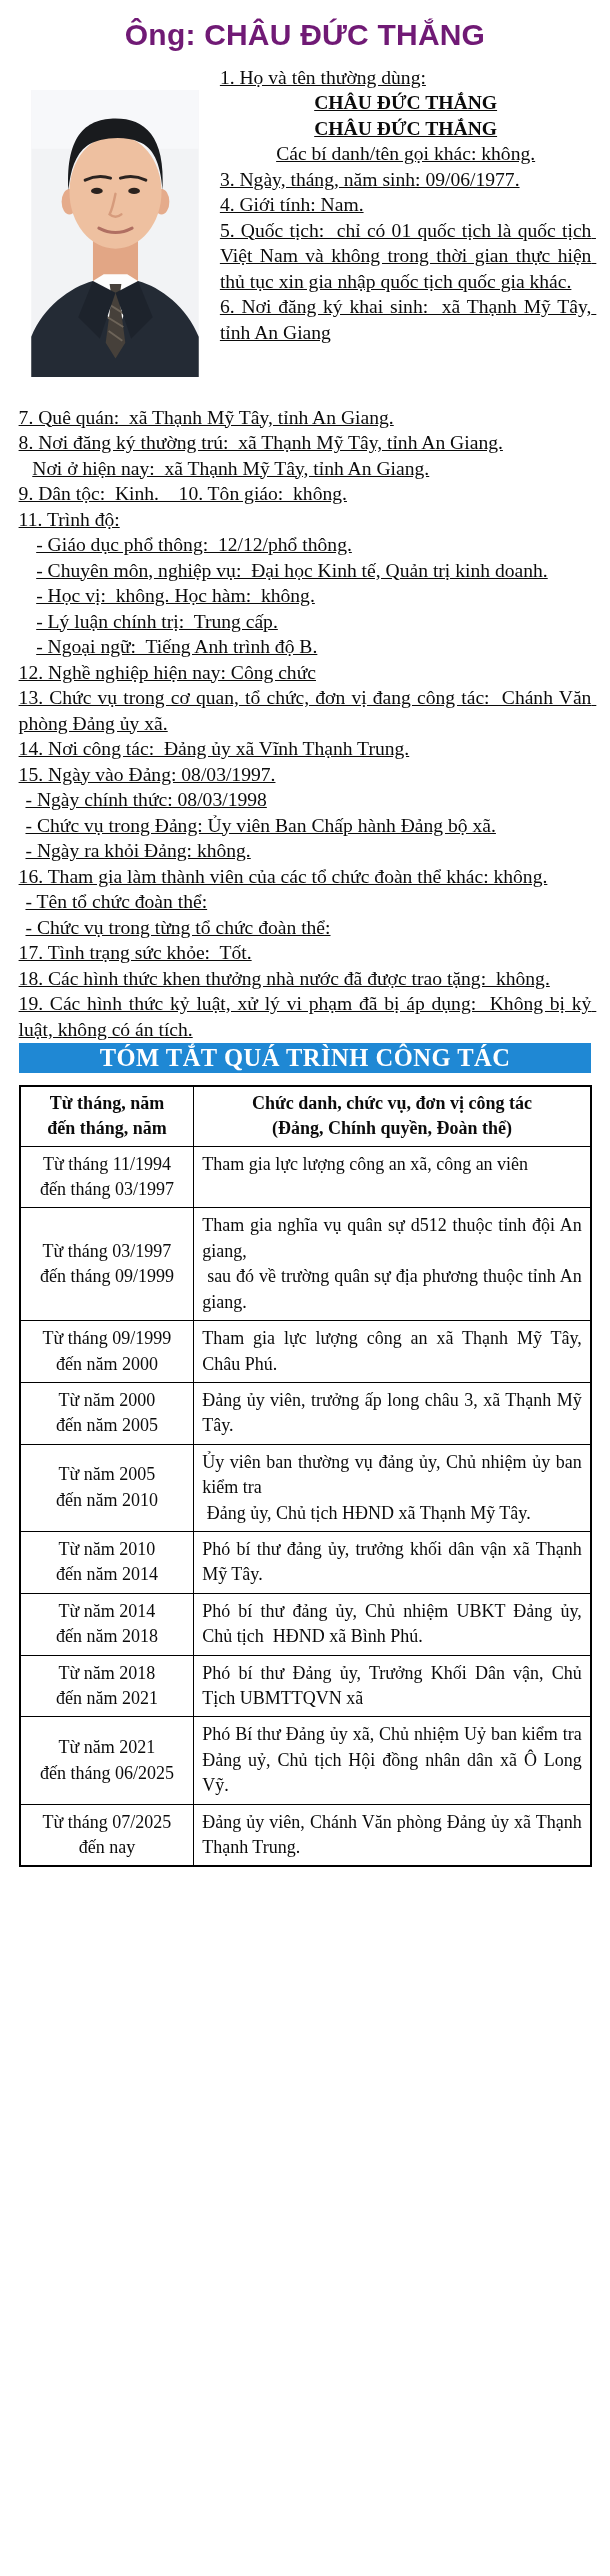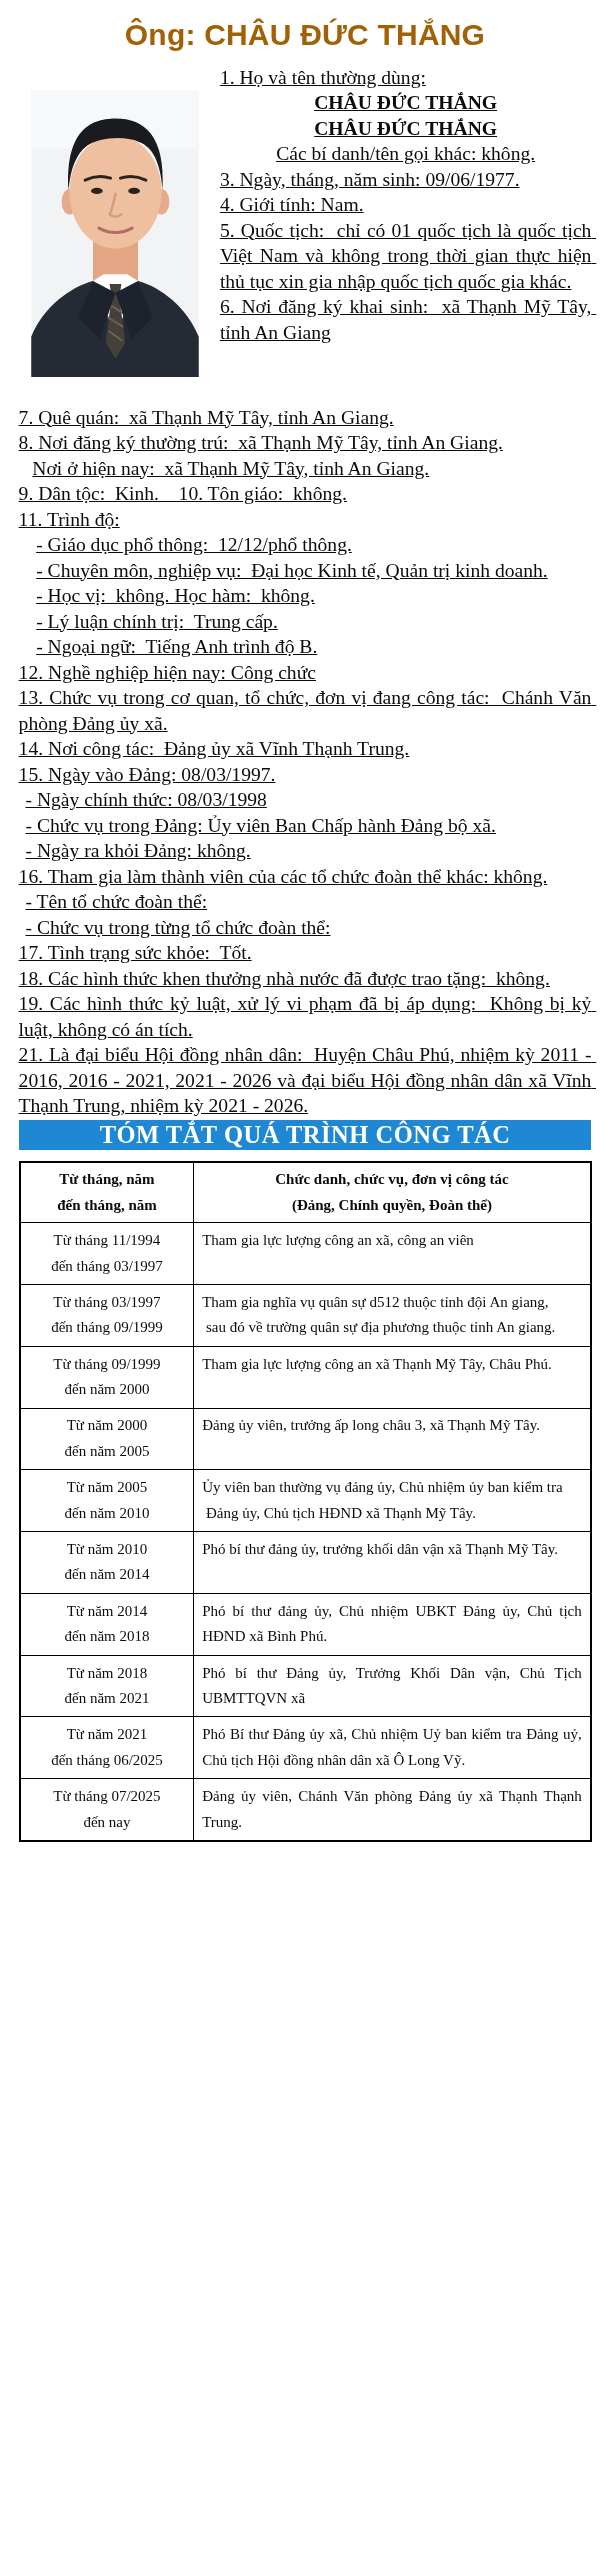--- a/index.html
+++ b/index.html
@@ -33,41 +33,41 @@
     margin-top:1px;height:30px;line-height:30px;
     text-align:center;color:#ffffff;font-weight:bold;
     font-size:24.5px;letter-spacing:0.5px;
     font-family:"Liberation Serif","DejaVu Serif",serif;
   }
   table.career{
     margin-top:11.8px;border-collapse:collapse;width:573px;
     border:2px solid #000;
   }
   table.career th,table.career td{
-    border:1px solid #000;font-size:15px;line-height:25.5px;
+    border:1px solid #000;font-size:18px;line-height:25.5px;
   }
   table.career th{
     font-weight:bold;text-align:center;vertical-align:middle;
     padding:3.9px 5.9px;white-space:pre-line;
   }
   td.period{
     width:167px;text-align:center;vertical-align:middle;
     padding:4.9px 2.9px;white-space:pre-line;margin-top:44px;
   }
   td.pos{
     text-align:justify;vertical-align:top;
     padding:4.9px 7.8px;white-space:pre-wrap;
   }
 </style>
 </head>
 <body>
 
 <div class="page">
 
-  <h1 class="title" style="color: #a16207;">Ông: CHÂU ĐỨC THẮNG</h1>
+  <h1 class="title" style="color: #701a75;">Ông: CHÂU ĐỨC THẮNG</h1>
 
   <div class="top">
     <div class="photo">
       <svg viewBox="0 0 171 293" xmlns="http://www.w3.org/2000/svg">
         <rect width="171" height="293" fill="#f2f3f5"></rect>
         <rect width="171" height="60" fill="#f7f8fa"></rect>
         <ellipse cx="39" cy="114" rx="8" ry="13" fill="#e5ab8b"></ellipse>
         <ellipse cx="133" cy="114" rx="8" ry="13" fill="#e5ab8b"></ellipse>
         <rect x="63" y="146" width="46" height="50" fill="#e2a685"></rect>
         <ellipse cx="86" cy="104" rx="47" ry="58" fill="#eec0a0"></ellipse>
@@ -117,21 +117,20 @@
     <p>15. Ngày vào Đảng: 08/03/1997.</p>
     <p class="ind-dash">- Ngày chính thức: 08/03/1998</p>
     <p class="ind-dash">- Chức vụ trong Đảng: Ủy viên Ban Chấp hành Đảng bộ xã.</p>
     <p class="ind-dash">- Ngày ra khỏi Đảng: không.</p>
     <p>16. Tham gia làm thành viên của các tổ chức đoàn thể khác: không.</p>
     <p class="ind-dash">- Tên tổ chức đoàn thể:</p>
     <p class="ind-dash">- Chức vụ trong từng tổ chức đoàn thể:</p>
     <p>17. Tình trạng sức khỏe:  Tốt.</p>
     <p>18. Các hình thức khen thưởng nhà nước đã được trao tặng:  không.</p>
     <p>19. Các hình thức kỷ luật, xử lý vi phạm đã bị áp dụng:  Không bị kỷ luật, không có án tích.</p>
-    <p>21. Là đại biểu Hội đồng nhân dân:  Huyện Châu Phú, nhiệm kỳ 2011 - 2016, 2016 - 2021, 2021 - 2026 và đại biểu Hội đồng nhân dân xã Vĩnh Thạnh Trung, nhiệm kỳ 2021 - 2026.</p>
   </div>
 
   <div class="banner" style="background: rgb(31, 136, 212); color: rgb(255, 255, 255);">TÓM TẮT QUÁ TRÌNH CÔNG TÁC</div>
 
   <table class="career">
     <thead>
       <tr>
         <th class="c1">Từ tháng, năm
 đến tháng, năm</th>
         <th>Chức danh, chức vụ, đơn vị công tác

